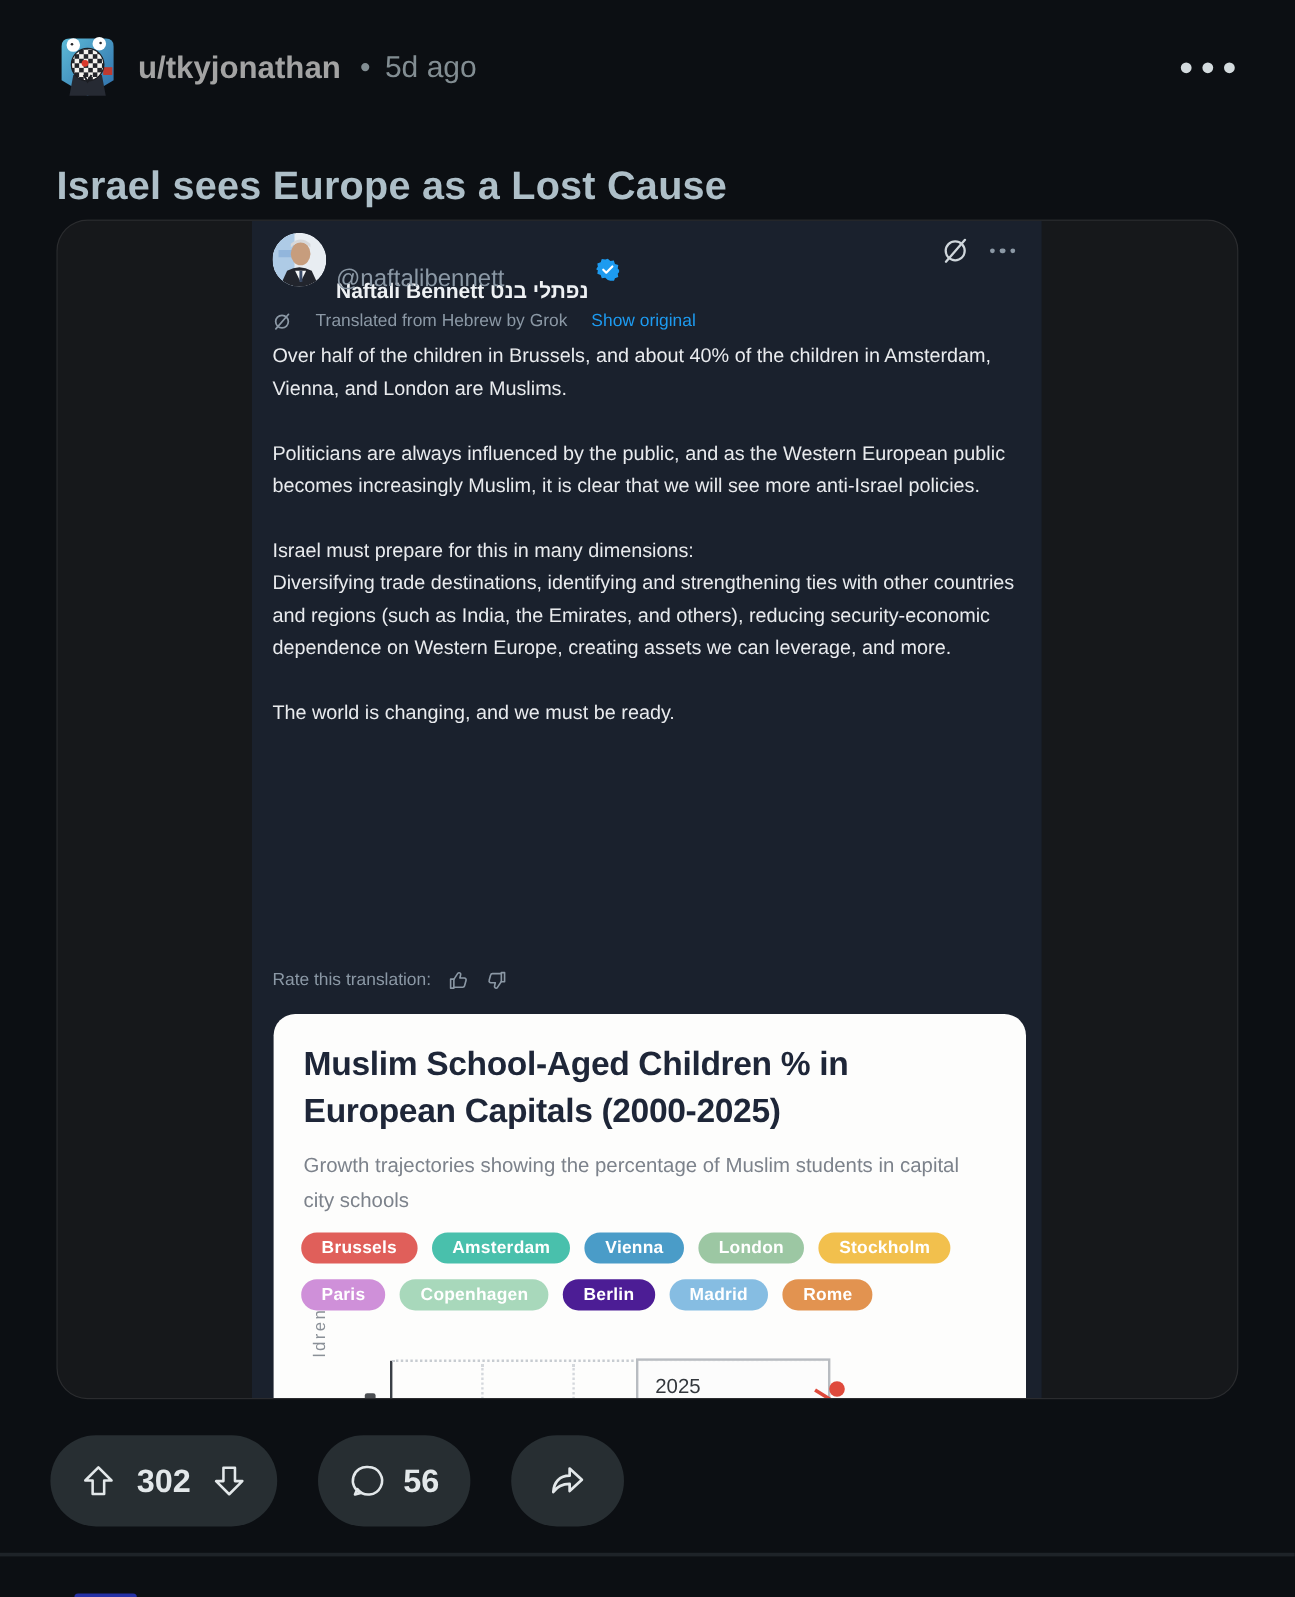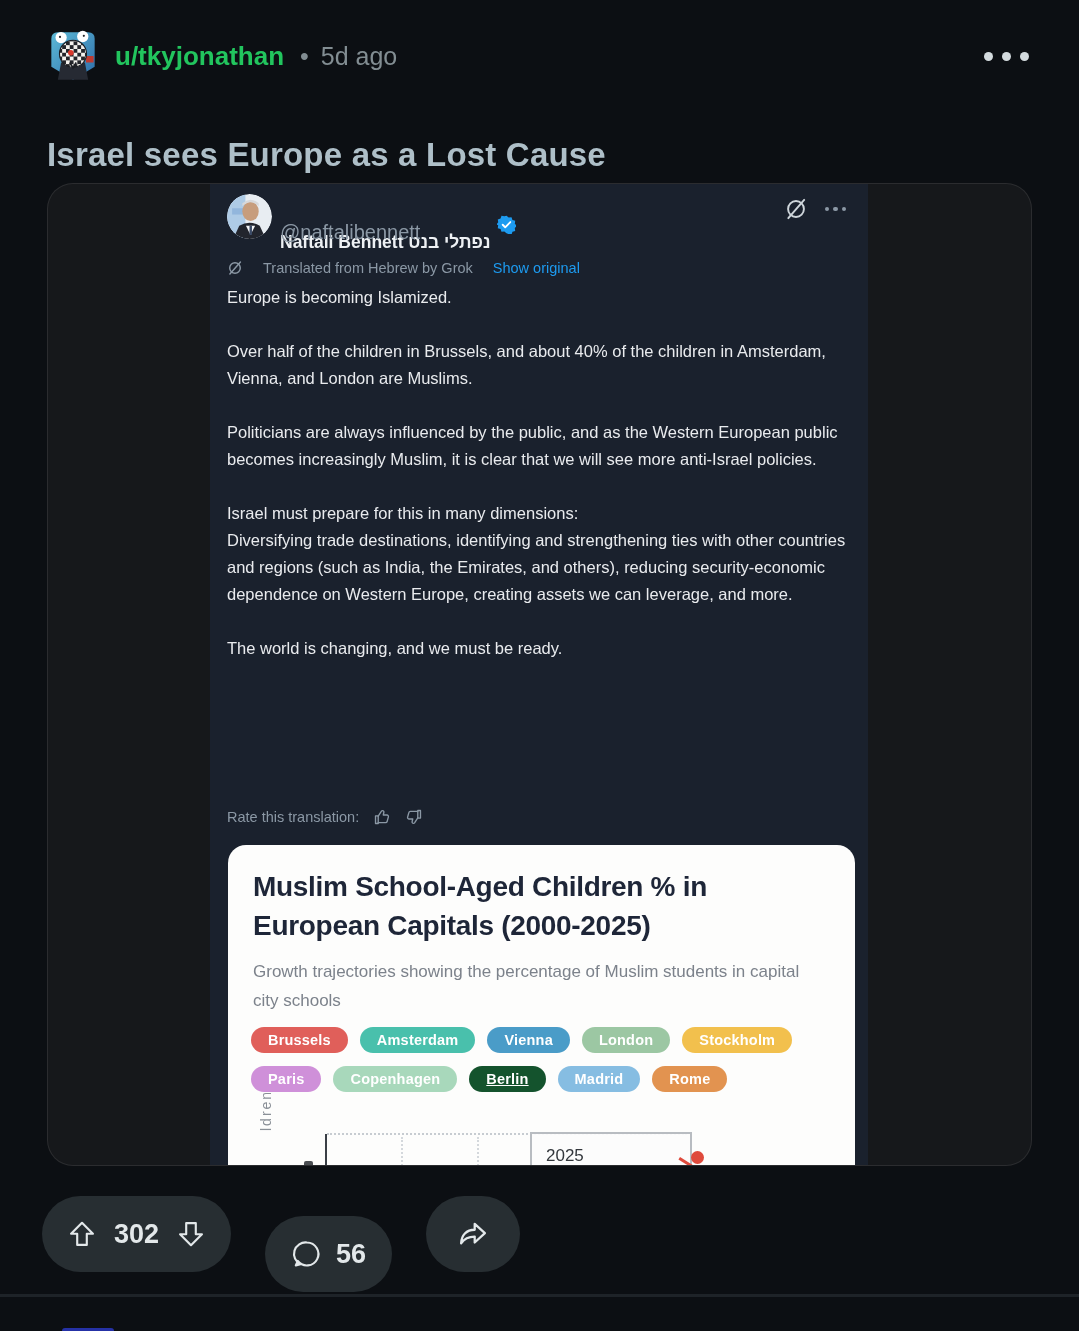--- a/index.html
+++ b/index.html
@@ -3,21 +3,21 @@
 <meta charset="utf-8">
 <style>
   html,body{margin:0;padding:0;background:#0c0f13;}
   body{width:1079px;height:1331px;position:relative;overflow:hidden;
        font-family:"Liberation Sans","DejaVu Sans",sans-serif;
        -webkit-font-smoothing:antialiased;}
 
   
   .post-header{position:absolute;left:47px;top:30px;display:flex;align-items:center;gap:16px;}
   .avatar-wrap{width:52px;height:52px;flex:0 0 auto;}
-  .author{font-size:26px;font-weight:bold;color:#22c55e;}
+  .author{font-size:26px;font-weight:bold;color:#a3a3a3;}
   .meta{font-size:25px;color:#828d92;display:flex;align-items:center;gap:12px;}
   .overflow-btn{position:absolute;right:44px;top:46px;display:flex;gap:9px;padding:6px;cursor:pointer;}
   .overflow-btn i{width:9px;height:9px;border-radius:50%;background:#d4dbde;display:block;}
 
   .post-title{position:absolute;left:47px;top:112px;width:940px;
     font-size:33px;line-height:42px;font-weight:bold;color:#aebfc8;letter-spacing:.2px;}
 
   
   .media{position:absolute;left:47px;top:183px;width:985px;height:983px;
     background:#16181b;border:1px solid rgba(255,255,255,.09);border-radius:26px;
@@ -71,21 +71,21 @@
   .chart-point{position:absolute;left:463px;top:306px;width:13px;height:13px;border-radius:50%;
     background:#df4a3c;}
   .chart-point-line{position:absolute;left:450px;top:316px;width:16px;height:3px;background:#df4a3c;
     transform:rotate(32deg);}
 
   
   .actions{position:absolute;left:42px;top:1196px;display:flex;gap:34px;}
   .pill-btn{height:76px;background:#272e32;border-radius:38px;display:flex;align-items:center;
     color:#e3e8ea;cursor:pointer;box-sizing:border-box;}
   .vote-btn{padding:0 24px;gap:16px;}
-  .comment-btn{padding:0 26px;gap:13px;margin-top:20px;}
+  .comment-btn{padding:0 26px;gap:13px;}
   .share-btn{padding:0 30px;}
   .count{font-size:27px;font-weight:bold;color:#e3e8ea;}
   .pill-btn svg{display:block;}
 
   .divider{position:absolute;left:0;top:1294px;width:1079px;height:3px;background:#1e2328;}
   .peek{position:absolute;left:62px;top:1328px;width:52px;height:3px;background:#2531a6;border-radius:3px 3px 0 0;}
 </style>
 </head>
 <body>
 
@@ -177,21 +177,20 @@
     <div class="translate-row">
       <svg width="16" height="16" viewBox="0 0 20 20">
         <circle cx="10" cy="10" r="6.6" stroke="#8b98a5" stroke-width="1.8" fill="none"></circle>
         <line x1="16.8" y1="2.4" x2="3.6" y2="17.6" stroke="#8b98a5" stroke-width="1.8" stroke-linecap="round"></line>
       </svg>
       <span>Translated from Hebrew by Grok</span>
       <span class="show-original">Show original</span>
     </div>
 
     <div class="tweet-body">
-      <p>Europe is becoming Islamized.</p>
       <p>Over half of the children in Brussels, and about 40% of the children in Amsterdam, Vienna, and London are Muslims.</p>
       <p>Politicians are always influenced by the public, and as the Western European public becomes increasingly Muslim, it is clear that we will see more anti-Israel policies.</p>
       <p>Israel must prepare for this in many dimensions:
 Diversifying trade destinations, identifying and strengthening ties with other countries and regions (such as India, the Emirates, and others), reducing security-economic dependence on Western Europe, creating assets we can leverage, and more.</p>
       <p>The world is changing, and we must be ready.</p>
     </div>
 
     <div class="rate-row">
       <span>Rate this translation:</span>
       <svg width="18" height="18" viewBox="0 0 20 20" fill="none" stroke="#8b98a5" stroke-width="1.5" stroke-linejoin="round" stroke-linecap="round">
@@ -208,21 +207,21 @@
       <div class="card-title">Muslim School-Aged Children % in European Capitals (2000-2025)</div>
       <div class="card-subtitle">Growth trajectories showing the percentage of Muslim students in capital city schools</div>
       <div class="legend">
           <span class="pill" style="background: rgb(224, 95, 90);">Brussels</span>
           <span class="pill" style="background: rgb(73, 192, 172);">Amsterdam</span>
           <span class="pill" style="background: rgb(74, 156, 200);">Vienna</span>
           <span class="pill" style="background: rgb(156, 199, 163);">London</span>
           <span class="pill" style="background: rgb(242, 192, 77);">Stockholm</span>
           <span class="pill" style="background: rgb(207, 144, 217);">Paris</span>
           <span class="pill" style="background: rgb(168, 216, 187);">Copenhagen</span>
-          <span class="pill" style="background: #14532d; text-decoration: underline;">Berlin</span>
+          <span class="pill" style="background: #4c1d95;">Berlin</span>
           <span class="pill" style="background: rgb(134, 189, 226);">Madrid</span>
           <span class="pill" style="background: rgb(226, 147, 80);">Rome</span>
         </div>
 
       <div class="yaxis-label">ldren</div>
       <div class="axis-line"></div>
       <div class="grid-h"></div>
       <div class="grid-v1"></div>
       <div class="grid-v2"></div>
       <div class="tick-partial"></div>

